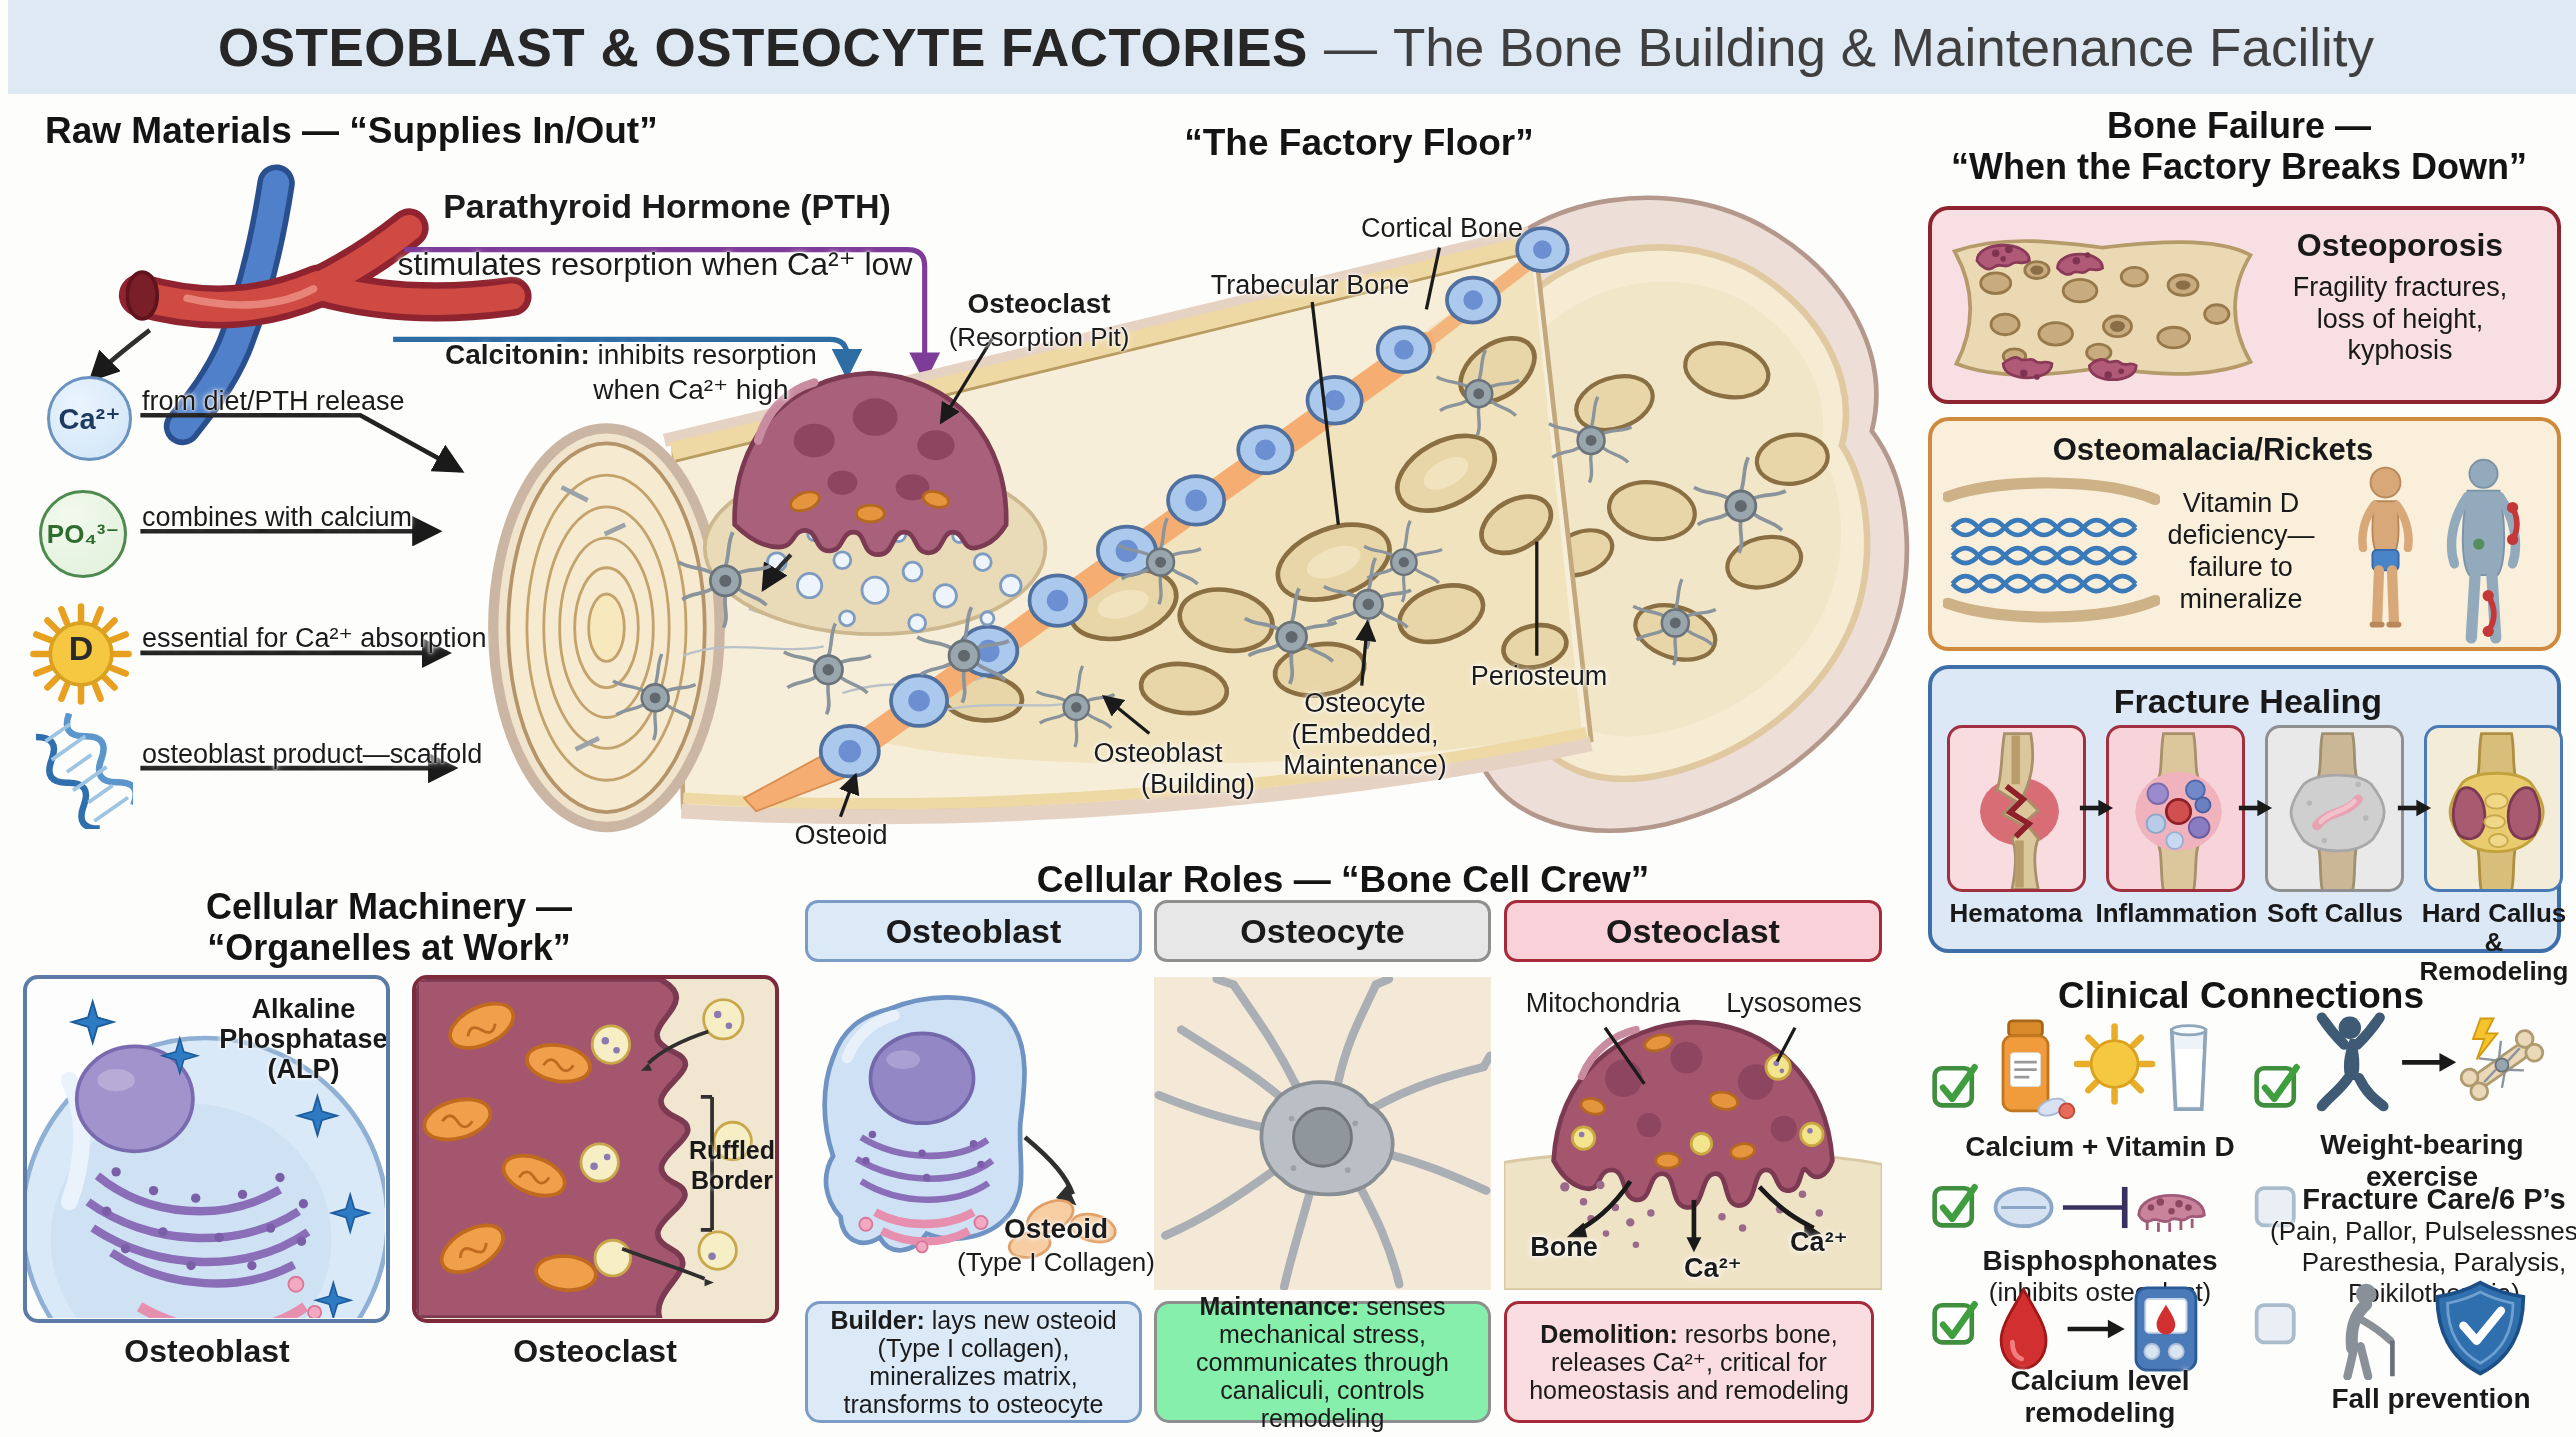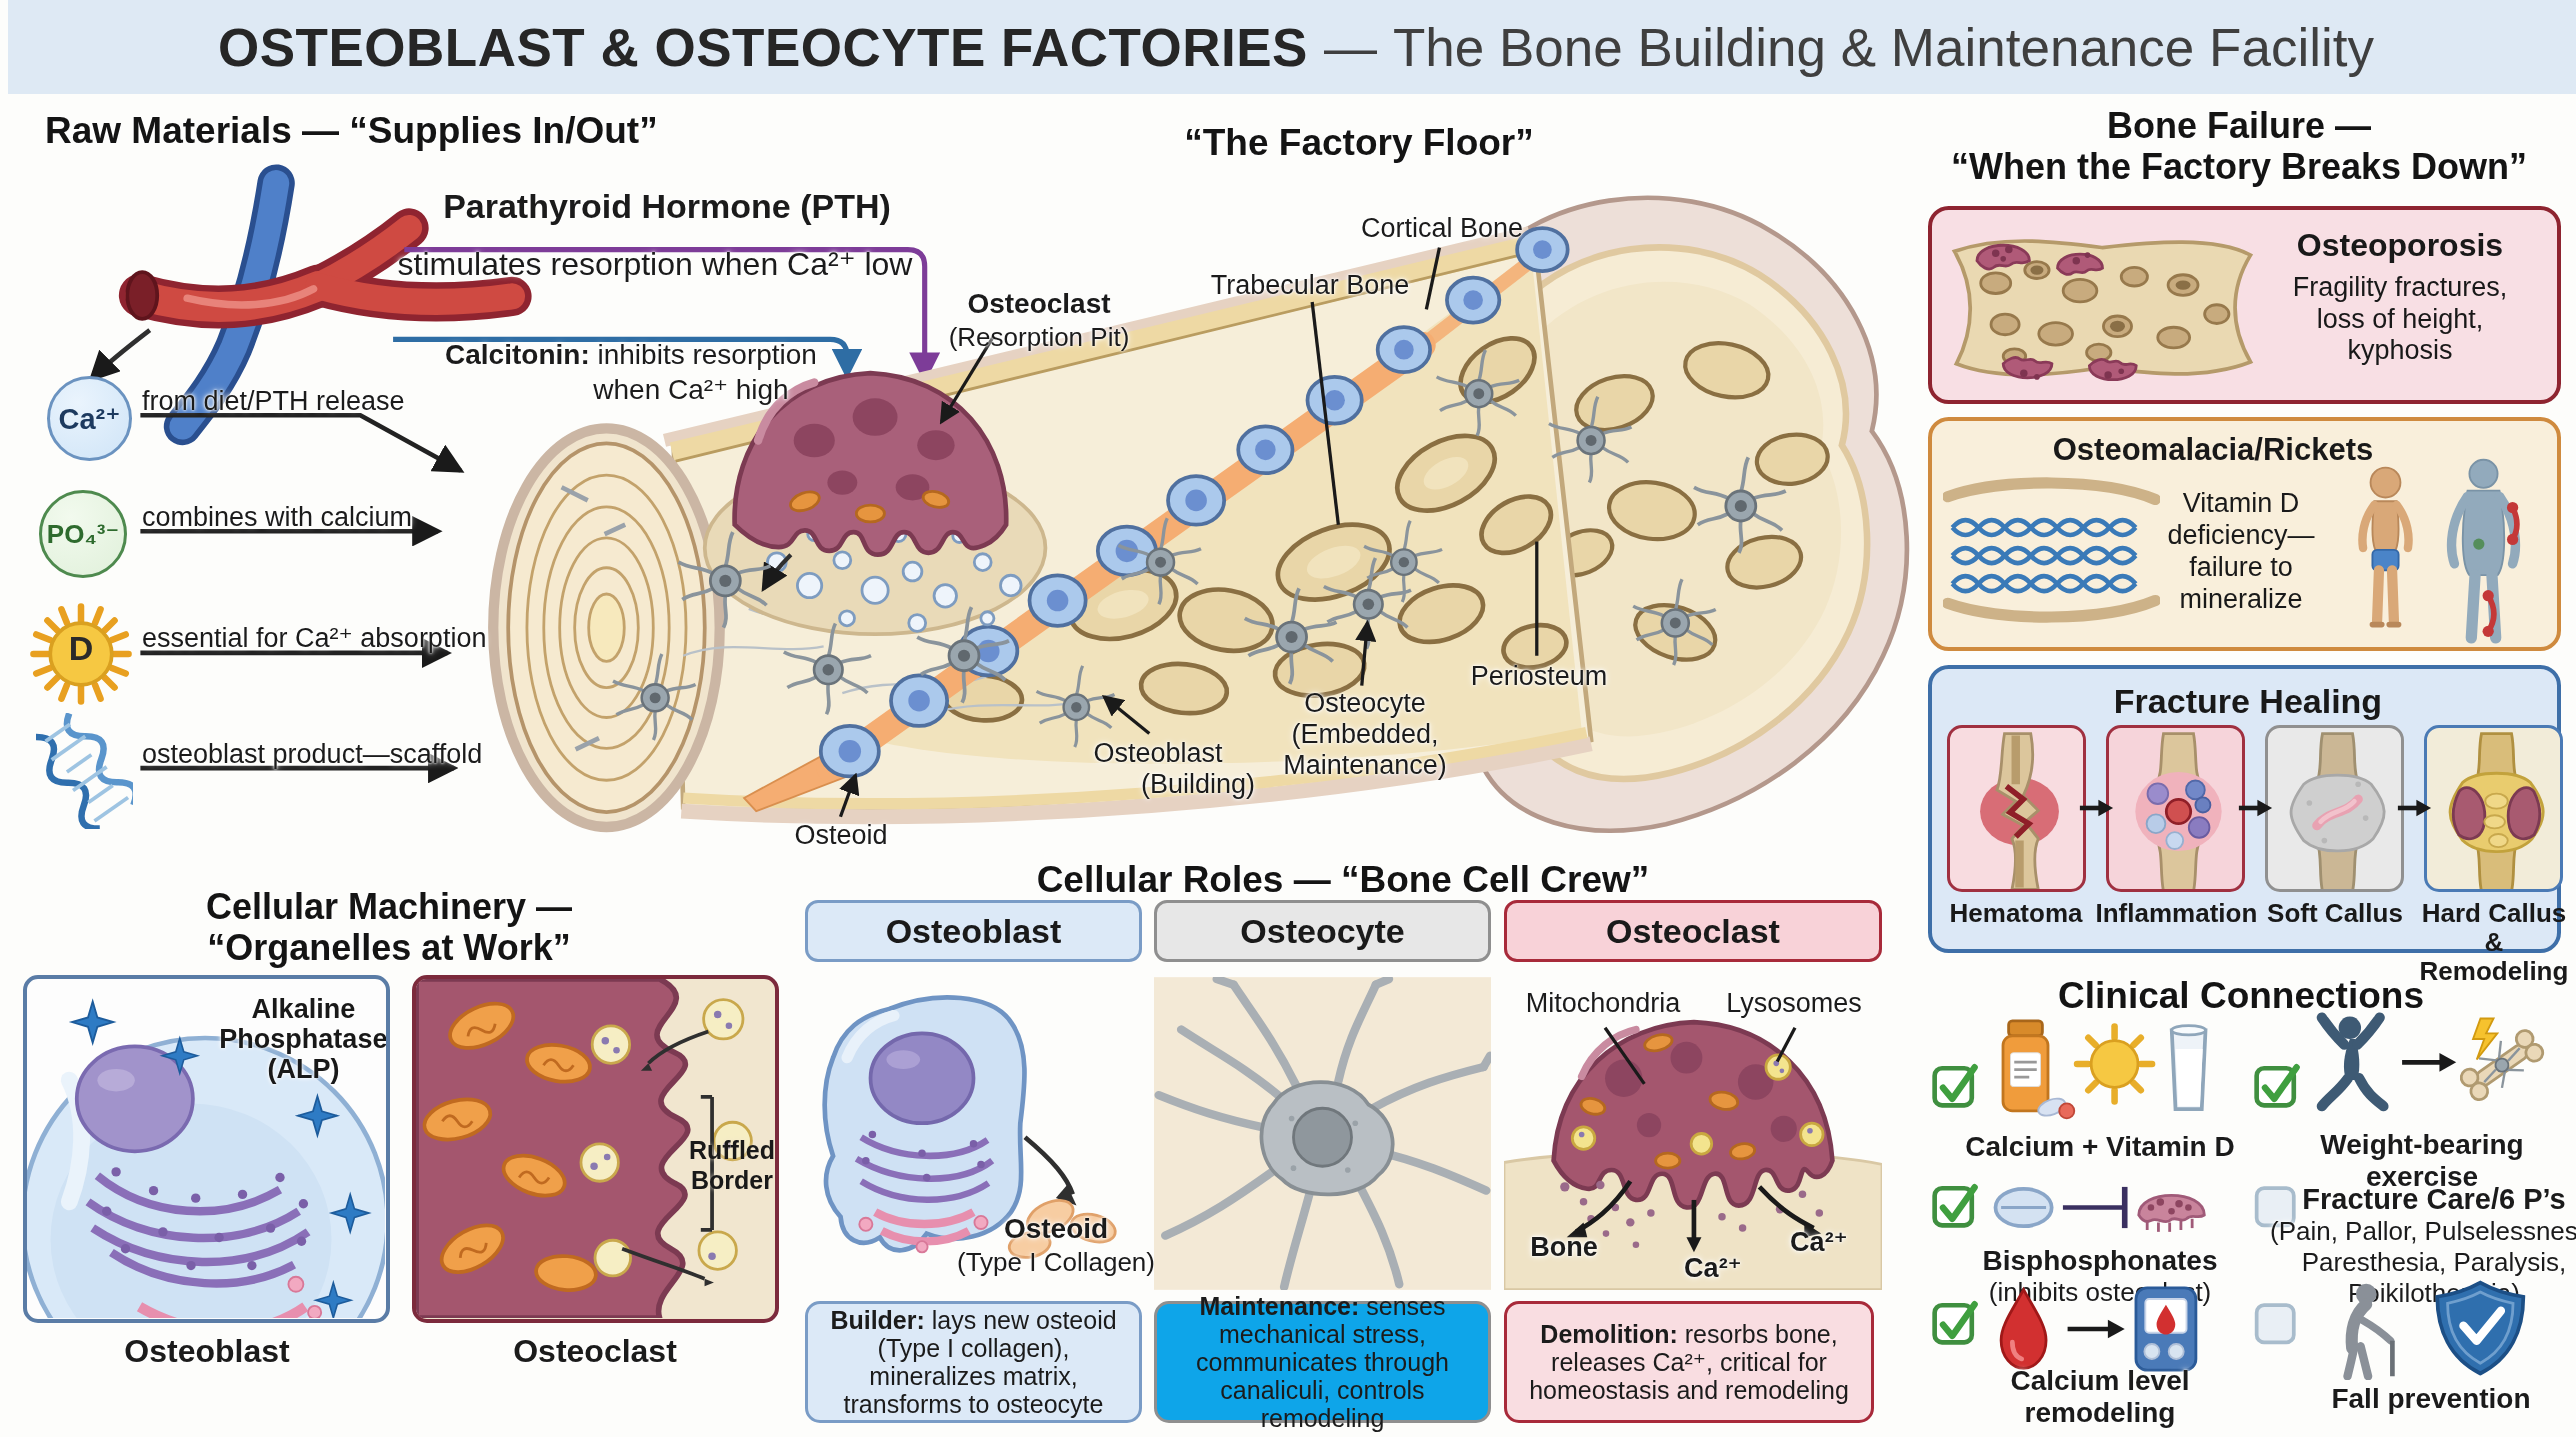--- a/index.html
+++ b/index.html
@@ -877,21 +877,21 @@
     </svg>
     <div class="lbl" style="left:1603px;top:988px;">Mitochondria</div>
     <div class="lbl" style="left:1794px;top:988px;">Lysosomes</div>
     <div class="lbl b" style="left:1564px;top:1232px;">Bone</div>
     <div class="lbl b" style="left:1713px;top:1252px;">Ca²⁺</div>
     <div class="lbl b" style="left:1819px;top:1226px;">Ca²⁺</div>
 
     <div class="rolebox" style="left:805px;top:1301px;width:337px;background:#dce9f7;border:3.7px solid #7a9cc6;">
       <div><span class="b">Builder:</span><span> lays new osteoid (Type I collagen), mineralizes matrix, transforms to osteocyte</span></div>
     </div>
-    <div class="rolebox" style="left:1154px;top:1301px;width:337px;background:#0ea5e9;border:3.7px solid #8f8f8f;">
+    <div class="rolebox" style="left:1154px;top:1301px;width:337px;background:#86efac;border:3.7px solid #8f8f8f;">
       <div><span class="b">Maintenance:</span><span> senses mechanical stress, communicates through canaliculi, controls remodeling</span></div>
     </div>
     <div class="rolebox" style="left:1504px;top:1301px;width:370px;background:#f9dde1;border:3.7px solid #a82a3a;">
       <div><span class="b">Demolition:</span><span> resorbs bone, releases Ca²⁺, critical for homeostasis and remodeling</span></div>
     </div>
   </div>
 
 </div>
 
 

